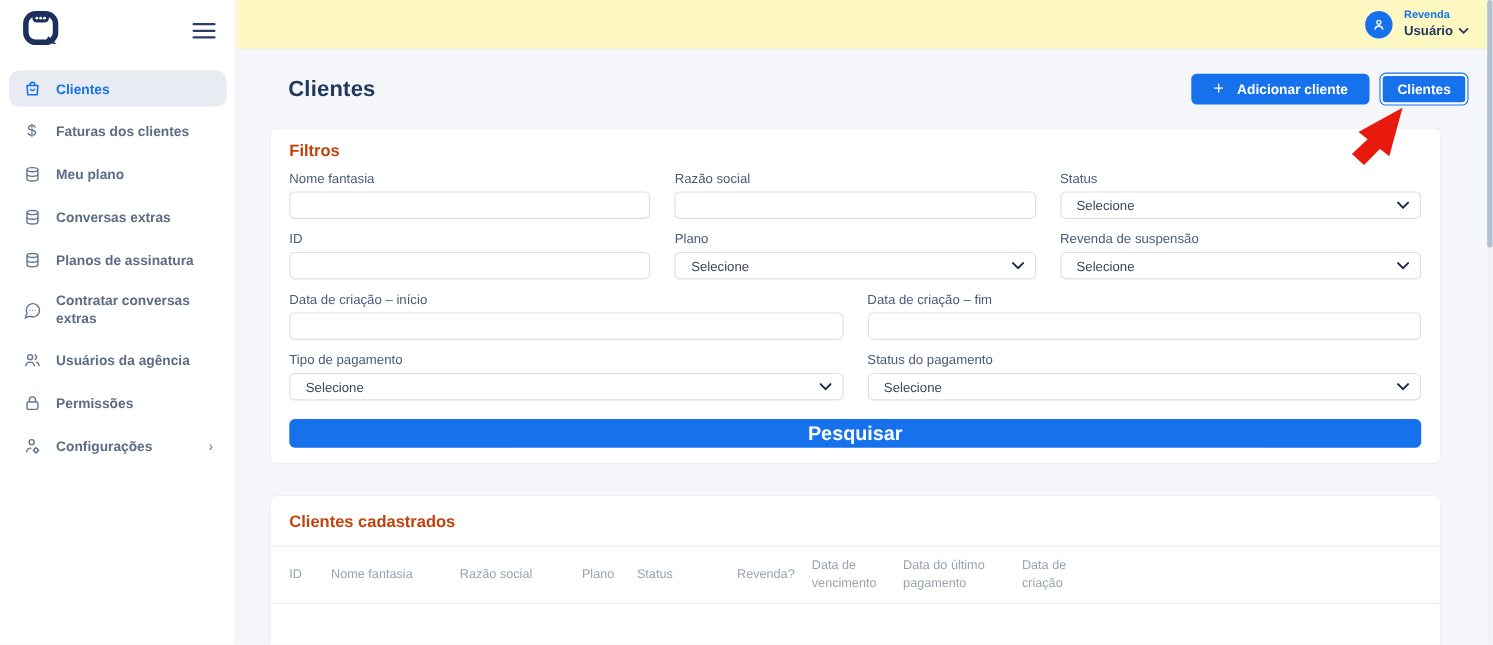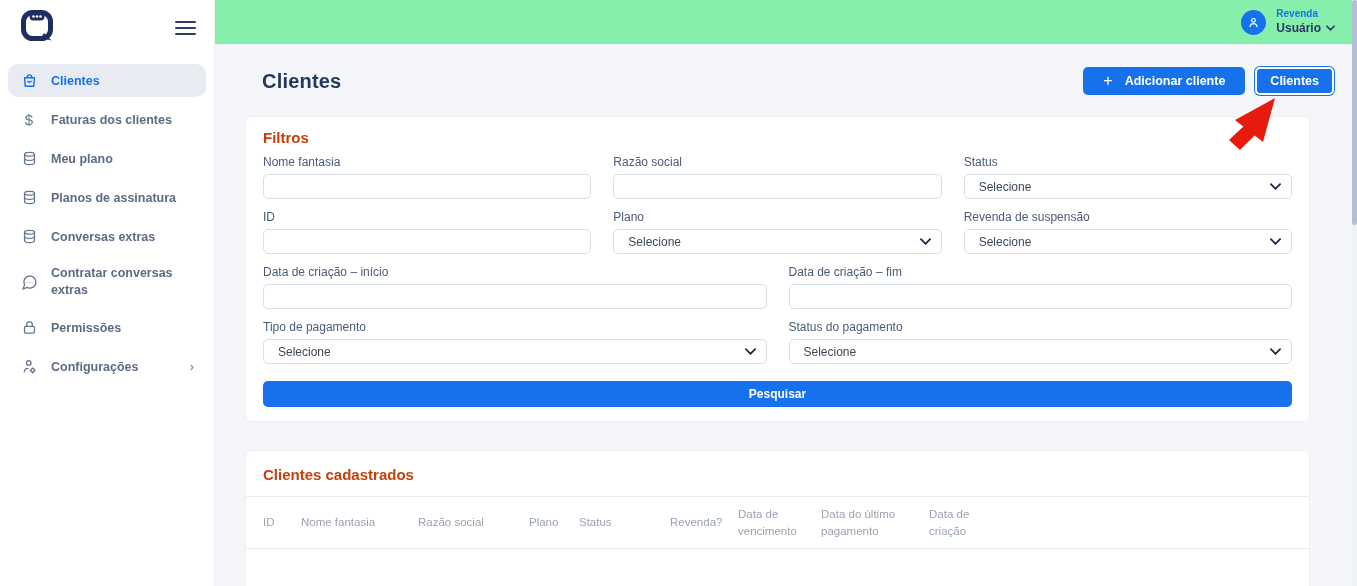--- a/index.html
+++ b/index.html
@@ -32,21 +32,21 @@
   .nav-item.active .nicon { color:#1672ec; }
   .nav-item.twoline { height:46px; }
   .nav-item.twoline .nlabel { line-height:1.35; }
   .nav-item .nlabel { flex:1; }
   .nav-chevron { color:#8c98ad; font-size:13px; font-weight:700; }
   .dollar-glyph { font-size:15px; font-weight:400; color:#64748f; font-family:"Liberation Sans",sans-serif; }
 
   
   .main { flex:1; position:relative; background:#f4f6f9; }
   .topbar {
-    height:45px; background:#86efac; border-bottom:1px solid #eceff3;
+    height:45px; background:#fef9c3; border-bottom:1px solid #eceff3;
     display:flex; align-items:center; justify-content:flex-end; padding-right:22px;
   }
   .userbox { display:flex; align-items:center; gap:10px; cursor:pointer; }
   .avatar {
     width:25px; height:25px; border-radius:50%; background:#1672ec;
     display:flex; align-items:center; justify-content:center; color:#fff;
   }
   .usertexts { display:flex; flex-direction:column; line-height:1.25; }
   .account-label { color:#1672ec; font-size:10px; font-weight:700; }
   .user-label { color:#25395e; font-size:12px; font-weight:700; display:flex; align-items:center; gap:5px; }
@@ -85,21 +85,21 @@
   }
   .select {
     width:100%; height:25px; border:1px solid #d9dfe7; border-radius:5px; background:#fff;
     display:flex; align-items:center; justify-content:space-between;
     padding:0 10px 0 14px; cursor:pointer;
   }
   .select span { font-size:12px; color:#3c4858; }
   .select svg { color:#1c2b4a; }
   .btn-search {
     width:100%; height:26px; background:#1672ec; border:none; border-radius:5px;
-    color:#fff; font-family:inherit; font-size:12px; font-weight:700; cursor:pointer; margin-top:6px;
+    color:#fff; font-family:inherit; font-size:18px; font-weight:700; cursor:pointer; margin-top:6px;
   }
 
   .card-table { margin-top:28px; min-height:200px; padding:0; }
   .card-table .card-title { padding:15px 17px 13px 17px; }
   .thead {
     display:flex; align-items:center; border-top:1px solid #e7eaef; border-bottom:1px solid #e7eaef;
     padding:9px 0 9px 17px; min-height:43px;
   }
   .th { font-size:11.5px; color:#9aa3b2; line-height:1.45; padding-right:8px; }
   .th.c0{width:38px;} .th.c1{width:117px;} .th.c2{width:111px;} .th.c3{width:50px;}
@@ -166,46 +166,57 @@
     </div>
 
     <div class="nav-item">
       <span class="nicon">
         <svg width="17" height="17" viewBox="0 0 24 24" fill="none" stroke="currentColor" stroke-width="1.8">
           <ellipse cx="12" cy="6" rx="7" ry="2.6"></ellipse>
             <path d="M5 6v6c0 1.4 3.1 2.6 7 2.6s7-1.2 7-2.6V6"></path>
             <path d="M5 12v6c0 1.4 3.1 2.6 7 2.6s7-1.2 7-2.6v-6"></path>
         </svg>
       </span>
-      <span class="nlabel">Planos de assinatura</span>
+      <span class="nlabel">Conversas extras</span>
     </div>
 
     <div class="nav-item">
       <span class="nicon">
         <svg width="17" height="17" viewBox="0 0 24 24" fill="none" stroke="currentColor" stroke-width="1.8">
           <ellipse cx="12" cy="6" rx="7" ry="2.6"></ellipse>
             <path d="M5 6v6c0 1.4 3.1 2.6 7 2.6s7-1.2 7-2.6V6"></path>
             <path d="M5 12v6c0 1.4 3.1 2.6 7 2.6s7-1.2 7-2.6v-6"></path>
         </svg>
       </span>
-      <span class="nlabel">Conversas extras</span>
+      <span class="nlabel">Planos de assinatura</span>
     </div>
 
     <div class="nav-item twoline">
       <span class="nicon">
         <svg width="17" height="17" viewBox="0 0 24 24" fill="none" stroke="currentColor" stroke-width="1.8">
           <path d="M21 11.5a8.5 8.5 0 0 1-12.4 7.5L3 21l2-5.6A8.5 8.5 0 1 1 21 11.5z"></path>
           <circle cx="8.5" cy="11.5" r="0.7" fill="currentColor" stroke="none"></circle>
             <circle cx="12" cy="11.5" r="0.7" fill="currentColor" stroke="none"></circle>
             <circle cx="15.5" cy="11.5" r="0.7" fill="currentColor" stroke="none"></circle>
         </svg>
       </span>
       <span class="nlabel">Contratar conversas extras</span>
     </div>
 
+    <div class="nav-item">
+      <span class="nicon">
+        <svg width="17" height="17" viewBox="0 0 24 24" fill="none" stroke="currentColor" stroke-width="1.8" stroke-linecap="round">
+          <circle cx="9" cy="8" r="3.2"></circle>
+            <path d="M3.5 19c.6-3 2.8-4.6 5.5-4.6s4.9 1.6 5.5 4.6"></path>
+            <path d="M15.5 5.2a3.2 3.2 0 0 1 0 5.6"></path>
+            <path d="M17.5 14.6c1.7.6 2.7 2 3 4.4"></path>
+        </svg>
+      </span>
+      <span class="nlabel">Usuários da agência</span>
+    </div>
 
     <div class="nav-item">
       <span class="nicon">
         <svg width="17" height="17" viewBox="0 0 24 24" fill="none" stroke="currentColor" stroke-width="1.8">
           <rect x="5" y="10.5" width="14" height="9.5" rx="2"></rect>
             <path d="M8 10.5V8a4 4 0 0 1 8 0v2.5"></path>
         </svg>
       </span>
       <span class="nlabel">Permissões</span>
     </div>

